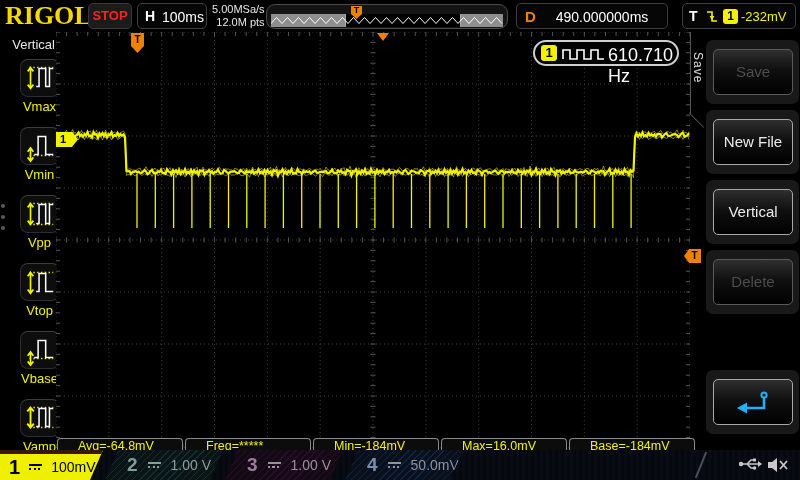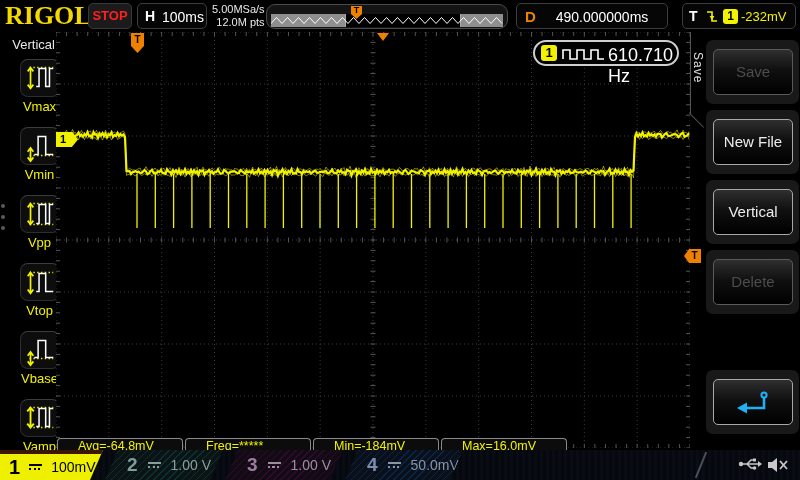--- a/index.html
+++ b/index.html
@@ -570,20 +570,21 @@
 
     <div class="ch1-marker">1</div>
     <div class="trig-top">T</div>
     <div class="center-tri"></div>
     <div class="trig-right">T</div>
 
     <div class="meas" style="left:1px">Avg=-64.8mV</div>
     <div class="meas" style="left:129px">Freq=*****</div>
     <div class="meas" style="left:257px">Min=-184mV</div>
     <div class="meas" style="left:385px">Max=16.0mV</div>
+    <div class="meas" style="left:513px">Base=-184mV</div>
   </div>
 
   <div class="menu-tab-line-v"></div>
   <div class="menu-tab-line-d"></div>
   <div class="menu-title">Save</div>
 
   <div id="menu">
     <div class="menu-strip" style="top:8px">
       <div class="menu-btn off">Save</div>
     </div>

